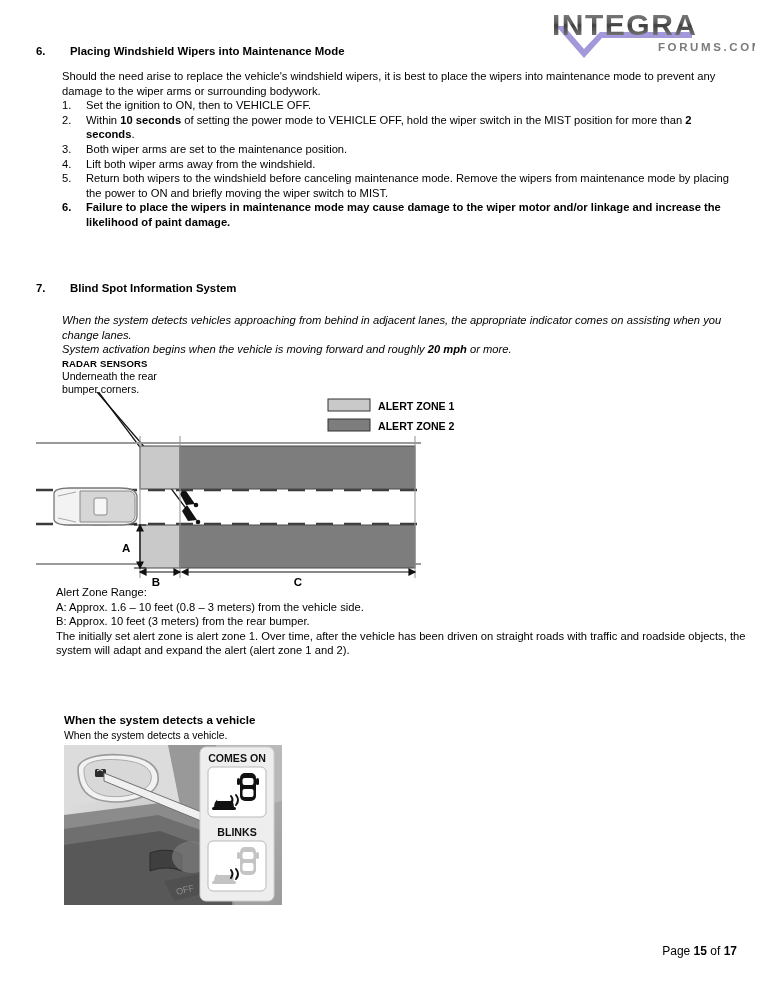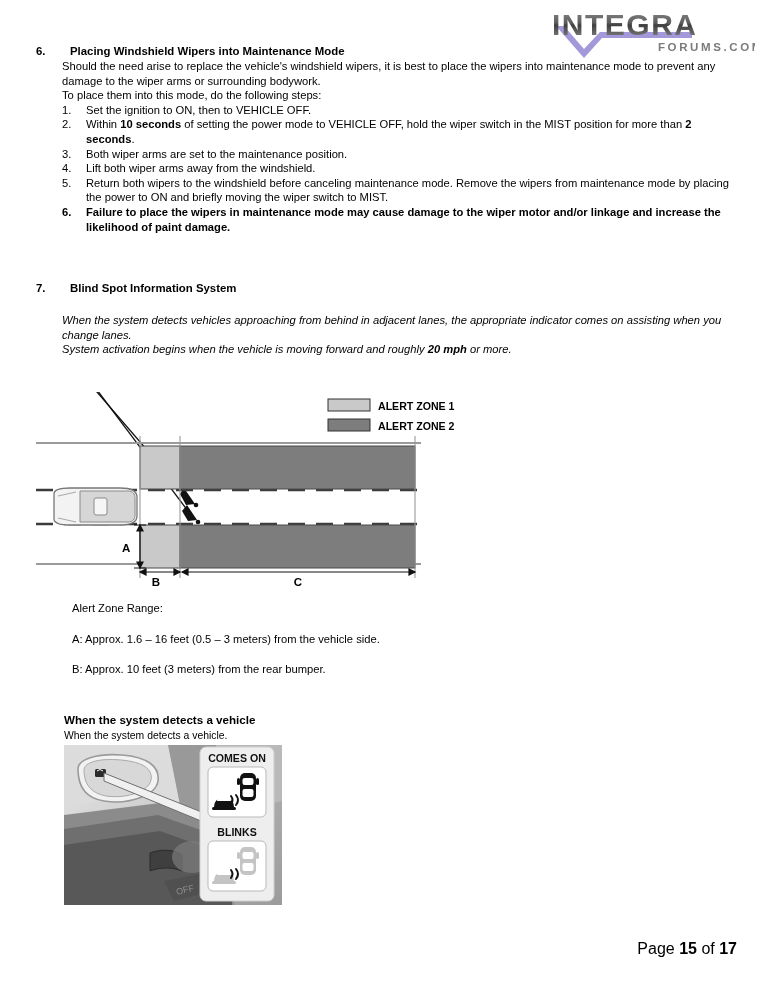--- a/index.html
+++ b/index.html
@@ -100,21 +100,21 @@
   .diagram svg { display:block; }
 
   
   .range-notes {
     position: absolute;
     left: 56px; top: 585px;
     width: 690px;
     font-size: 11.2px;
     line-height: 14.6px;
   }
-  .range-notes div { margin: 16px; }
+  .range-notes div { margin: 0; }
 
   
   .sub-head {
     position: absolute;
     left: 64px; top: 713px;
     font-size: 11.6px;
     font-weight: bold;
     line-height: 14px;
     text-align: right;
   }
@@ -131,21 +131,21 @@
     position: absolute;
     left: 64px; top: 745px;
     width: 218px; height: 160px;
   }
   .photo svg { display:block; }
 
   
   .footer {
     position: absolute;
     right: 36px; bottom: 42px;
-    font-size: 16px;
+    font-size: 12px;
     padding-left: 44px;
   }
   .footer b { font-weight: bold; }
 </style>
 </head>
 <body>
 
 <div class="page">
 
   <div class="logo-wrap">
@@ -163,22 +163,21 @@
       <text x="12" y="27" font-family="'Liberation Sans', sans-serif" font-size="30" font-weight="bold" letter-spacing="1.5" fill="url(#lg)">INTEGRA</text>
       <text x="118" y="43" font-family="'Liberation Sans', sans-serif" font-size="11.5" font-weight="bold" letter-spacing="2.6" fill="#7b7b7b">FORUMS.COM</text>
     </svg>
   </div>
 
   <div class="sec" style="top:44px;">
     <div class="sec-head">
       <span class="sec-num">6.</span>
       <span class="sec-title">Placing Windshield Wipers into Maintenance Mode</span>
     </div>
-    <div class="para" style="margin-top:0;">Should the need arise to replace the vehicle's windshield wipers, it is best to place the wipers into maintenance mode to prevent any damage to the wiper arms or surrounding bodywork.</div>
-    <div class="para">To place them into this mode, do the following steps:</div>
+    <div class="para" style="margin-top:10px;">Should the need arise to replace the vehicle's windshield wipers, it is best to place the wipers into maintenance mode to prevent any damage to the wiper arms or surrounding bodywork.</div>
     <ol class="steps" id="s6steps">
         <li>
           <span class="sn">1.</span>
           <span class="st"><span>Set the ignition to ON, then to VEHICLE OFF.</span></span>
         </li>
         <li>
           <span class="sn">2.</span>
           <span class="st"><span>Within </span><b>10 seconds</b><span> of setting the power mode to VEHICLE OFF, hold the wiper switch in the MIST position for more than </span><b>2 seconds</b><span>.</span></span>
         </li>
         <li>
@@ -205,20 +204,25 @@
       <span class="sec-num">7.</span>
       <span class="sec-title">Blind Spot Information System</span>
     </div>
   </div>
 
   <div class="sec" style="top:313px;left:62px;width:665px;font-style:italic;">
     <div class="body-para">When the system detects vehicles approaching from behind in adjacent lanes, the appropriate indicator comes on assisting when you change lanes.</div>
     <div class="body-para"><span>System activation begins when the vehicle is moving forward and roughly </span><b>20 mph</b><span> or more.</span></div>
   </div>
 
+  <div style="position:absolute;left:62px;top:358px;">
+    <div class="radar-label">RADAR SENSORS</div>
+    <div class="radar-sub">Underneath the rear</div>
+    <div class="radar-sub">bumper corners.</div>
+  </div>
 
   <div class="diagram">
     <svg width="470" height="200" viewBox="0 0 470 200" xmlns="http://www.w3.org/2000/svg">
 
       <g>
         <rect x="292" y="7" width="42" height="12" fill="#c9c9c9" stroke="#333" stroke-width="1"></rect>
         <text x="342" y="17.5" font-family="'Liberation Sans', sans-serif" font-size="10.6" font-weight="bold" fill="#000" id="lgd0">ALERT ZONE 1</text>
         <rect x="292" y="27" width="42" height="12" fill="#7d7d7d" stroke="#333" stroke-width="1"></rect>
         <text x="342" y="37.5" font-family="'Liberation Sans', sans-serif" font-size="10.6" font-weight="bold" fill="#000" id="lgd1">ALERT ZONE 2</text>
       </g>
@@ -289,22 +293,23 @@
         <line x1="146" y1="180" x2="379" y2="180"></line>
         <polygon points="146,180 152,177 152,183"></polygon>
         <polygon points="379,180 373,177 373,183"></polygon>
       </g>
       <text x="262" y="194" font-family="'Liberation Sans', sans-serif" font-size="11.5" font-weight="bold" fill="#000" text-anchor="middle" id="dimC">C</text>
     </svg>
   </div>
 
   <div class="range-notes">
     <div>Alert Zone Range:</div>
-    <div>A: Approx. 1.6 – 16 feet (0.5 – 3 meters) from the vehicle side.</div>
+    <div>A: Approx. 1.6 – 10 feet (0.8 – 3 meters) from the vehicle side.</div>
     <div>B: Approx. 10 feet (3 meters) from the rear bumper.</div>
+    <div>The initially set alert zone is alert zone 1. Over time, after the vehicle has been driven on straight roads with traffic and roadside objects, the system will adapt and expand the alert (alert zone 1 and 2).</div>
   </div>
 
   <div class="sub-head">When the system detects a vehicle</div>
   <div class="sub-sub">When the system detects a vehicle.</div>
 
   <div class="photo">
     <svg width="218" height="160" viewBox="0 0 218 160" xmlns="http://www.w3.org/2000/svg">
       <defs>
         <linearGradient id="bg1" x1="0" y1="0" x2="1" y2="1">
           <stop offset="0%" stop-color="#e9e9e9"></stop>

